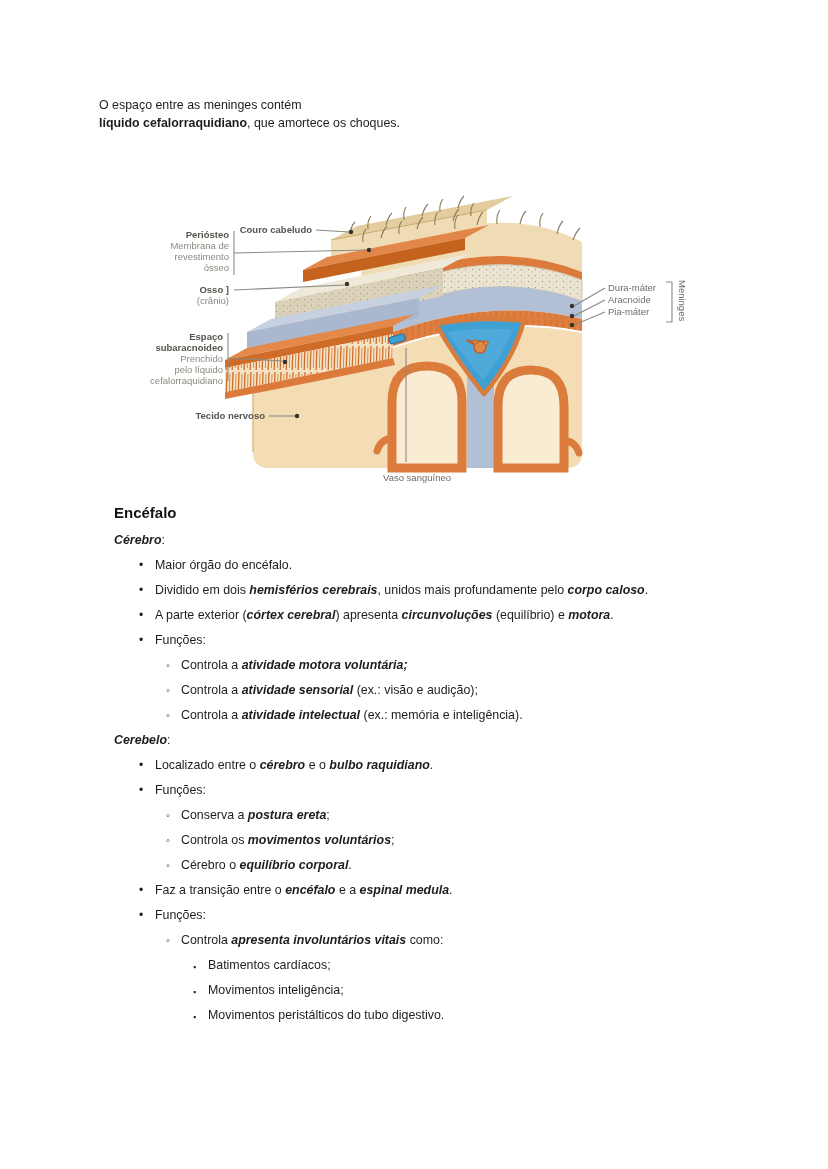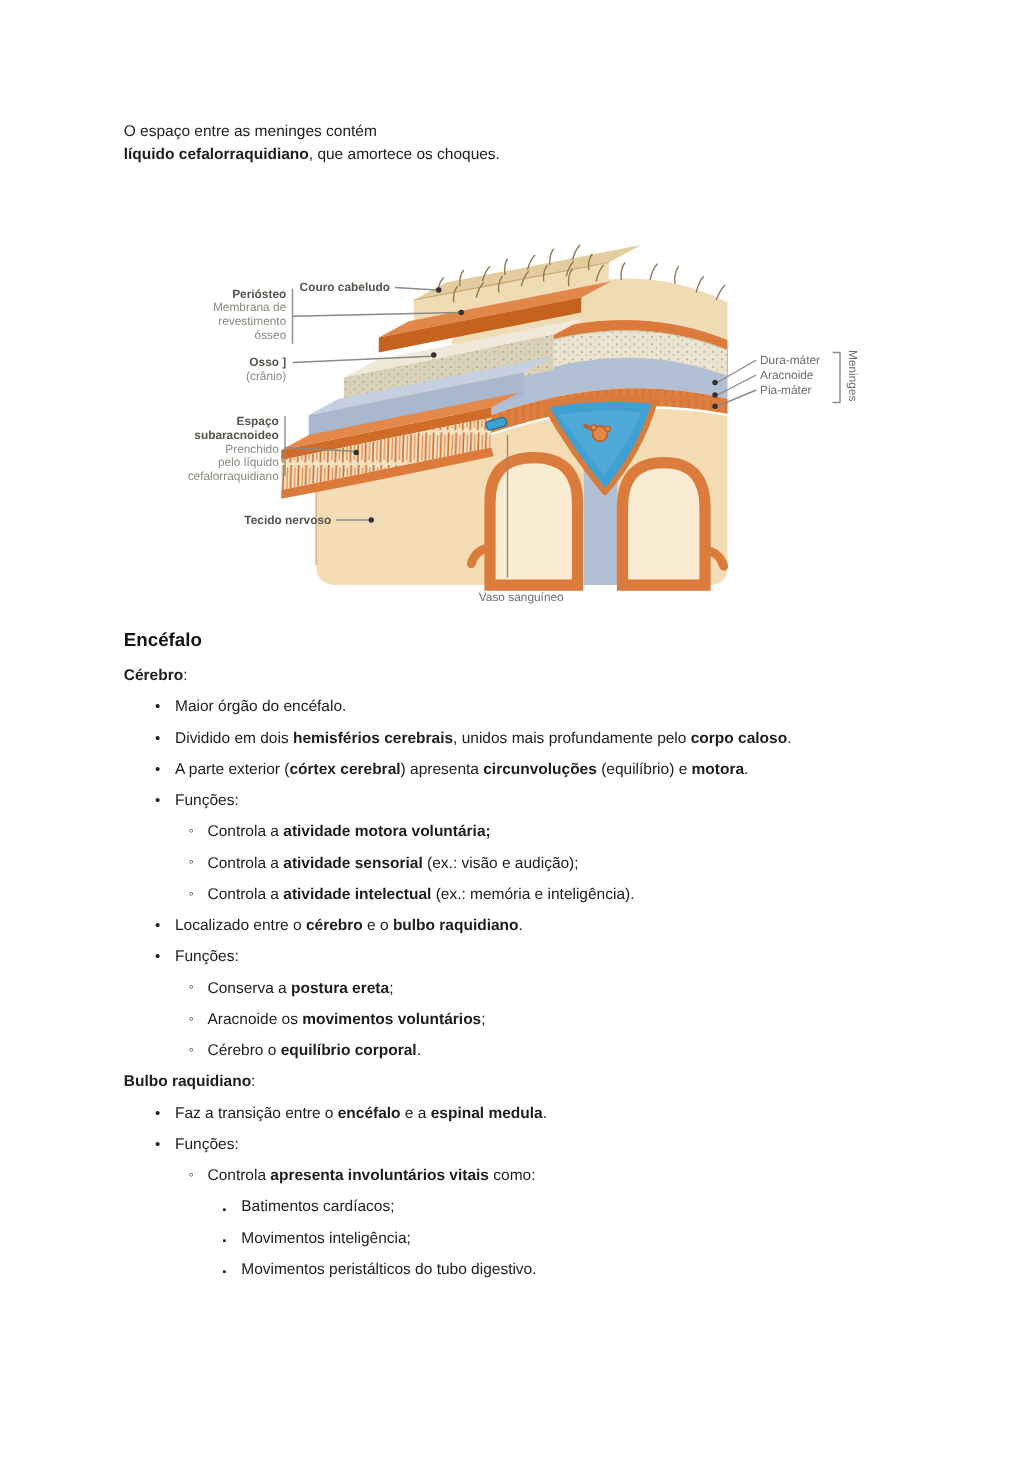--- a/index.html
+++ b/index.html
@@ -3,24 +3,24 @@
 <meta charset="utf-8">
 <style>
   html,body{margin:0;padding:0;background:#ffffff;}
   .page{
     position:relative;width:828px;height:1084px;background:#ffffff;overflow:hidden;
     font-family:"Liberation Sans",sans-serif;color:#1d1d1f;padding-left:28px;
   }
   .intro{position:absolute;left:99px;top:96px;font-size:12.4px;line-height:18.2px;}
   .intro .b{font-weight:700;}
   .diagram{position:absolute;left:135px;top:190px;width:575px;height:307px;}
-  .content{position:absolute;left:99px;top:504px;width:660px;}
+  .content{position:absolute;left:114px;top:504px;width:660px;}
   .content h2{font-size:15px;font-weight:700;margin:0 0 12px 0;color:#141416;}
   .row{position:relative;font-size:12.4px;line-height:14.4px;margin-bottom:10.6px;}
-  .row .b{font-weight:700;}
+  .row .b{font-weight:700;font-style:italic;}
   .row.l0{font-weight:400;}
   .row.l1{padding-left:41px;}
   .row.l2{padding-left:67px;}
   .row.l3{padding-left:94px;}
   .bullet{position:absolute;top:0;}
   .l1 .bullet{left:25px;font-size:12px;}
   .l2 .bullet{left:52px;font-size:11px;top:0px;}
   .l3 .bullet{left:79px;font-size:8.5px;top:1.5px;}
   .footer{position:absolute;left:40px;right:40px;top:1112px;display:flex;justify-content:space-between;
     font-size:11px;color:#8f8f8f;}
@@ -191,26 +191,26 @@
     <h2>Encéfalo</h2>
     <div id="content-list">
         <div class="row l0"><span class="b">Cérebro</span><span>:</span></div>
         <div class="row l1"><span class="bullet">•</span><span>Maior órgão do encéfalo.</span></div>
         <div class="row l1"><span class="bullet">•</span><span>Dividido em dois </span><span class="b">hemisférios cerebrais</span><span>, unidos mais profundamente pelo </span><span class="b">corpo caloso</span><span>.</span></div>
         <div class="row l1"><span class="bullet">•</span><span>A parte exterior (</span><span class="b">córtex cerebral</span><span>) apresenta </span><span class="b">circunvoluções</span><span> (equilíbrio) e </span><span class="b">motora</span><span>.</span></div>
         <div class="row l1"><span class="bullet">•</span><span>Funções:</span></div>
         <div class="row l2"><span class="bullet">◦</span><span>Controla a </span><span class="b">atividade motora voluntária</span><span class="b">;</span></div>
         <div class="row l2"><span class="bullet">◦</span><span>Controla a </span><span class="b">atividade sensorial</span><span> (ex.: visão e audição);</span></div>
         <div class="row l2"><span class="bullet">◦</span><span>Controla a </span><span class="b">atividade intelectual</span><span> (ex.: memória e inteligência).</span></div>
+        <div class="row l0"><span class="b">Cerebelo</span><span>:</span></div>
         <div class="row l1"><span class="bullet">•</span><span>Localizado entre o </span><span class="b">cérebro</span><span> e o </span><span class="b">bulbo raquidiano</span><span>.</span></div>
         <div class="row l1"><span class="bullet">•</span><span>Funções:</span></div>
         <div class="row l2"><span class="bullet">◦</span><span>Conserva a </span><span class="b">postura ereta</span><span>;</span></div>
-        <div class="row l2"><span class="bullet">◦</span><span>Aracnoide os </span><span class="b">movimentos voluntários</span><span>;</span></div>
+        <div class="row l2"><span class="bullet">◦</span><span>Controla os </span><span class="b">movimentos voluntários</span><span>;</span></div>
         <div class="row l2"><span class="bullet">◦</span><span>Cérebro o </span><span class="b">equilíbrio corporal</span><span>.</span></div>
-        <div class="row l0"><span class="b">Bulbo raquidiano</span><span>:</span></div>
         <div class="row l1"><span class="bullet">•</span><span>Faz a transição entre o </span><span class="b">encéfalo</span><span> e a </span><span class="b">espinal medula</span><span>.</span></div>
         <div class="row l1"><span class="bullet">•</span><span>Funções:</span></div>
         <div class="row l2"><span class="bullet">◦</span><span>Controla </span><span class="b">apresenta involuntários vitais</span><span> como:</span></div>
         <div class="row l3"><span class="bullet">▪</span><span>Batimentos cardíacos;</span></div>
         <div class="row l3"><span class="bullet">▪</span><span>Movimentos inteligência;</span></div>
         <div class="row l3"><span class="bullet">▪</span><span>Movimentos peristálticos do tubo digestivo.</span></div>
       </div>
   </div>
 
   <div class="footer">

